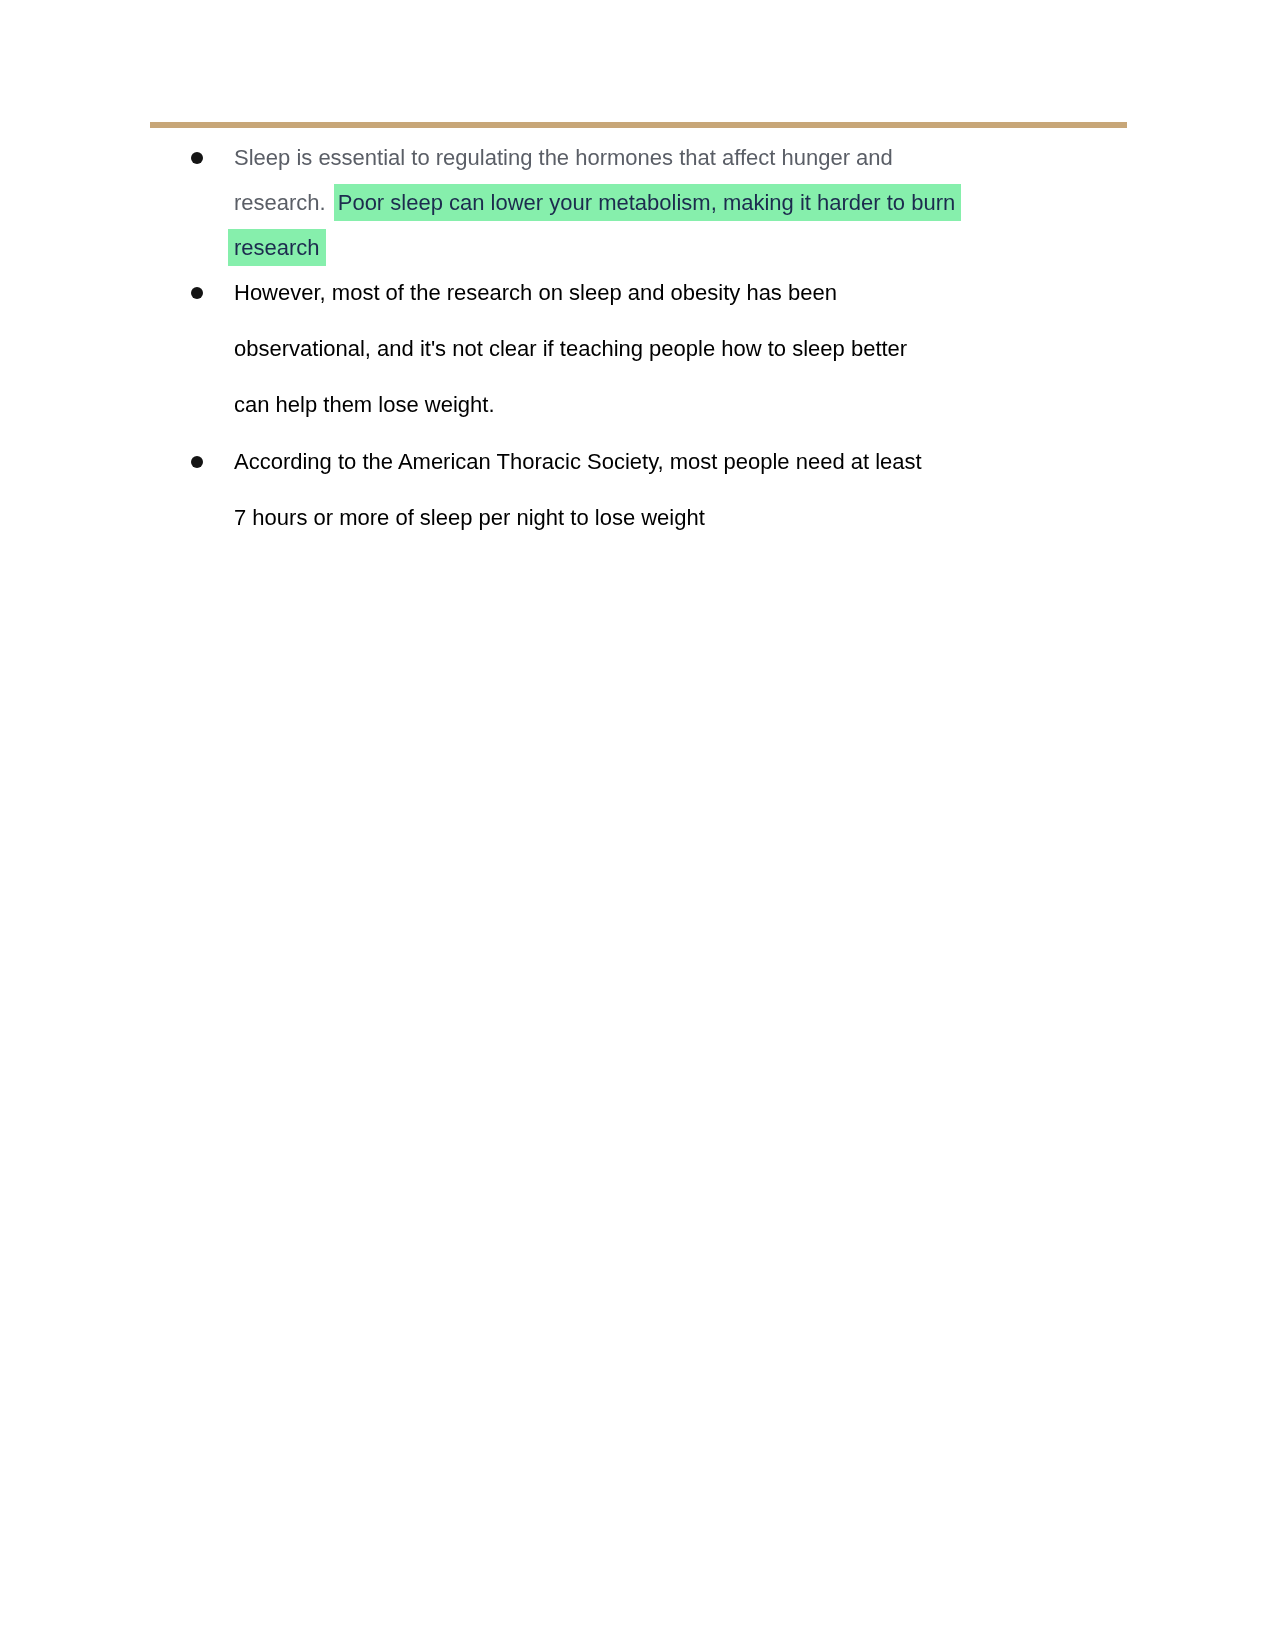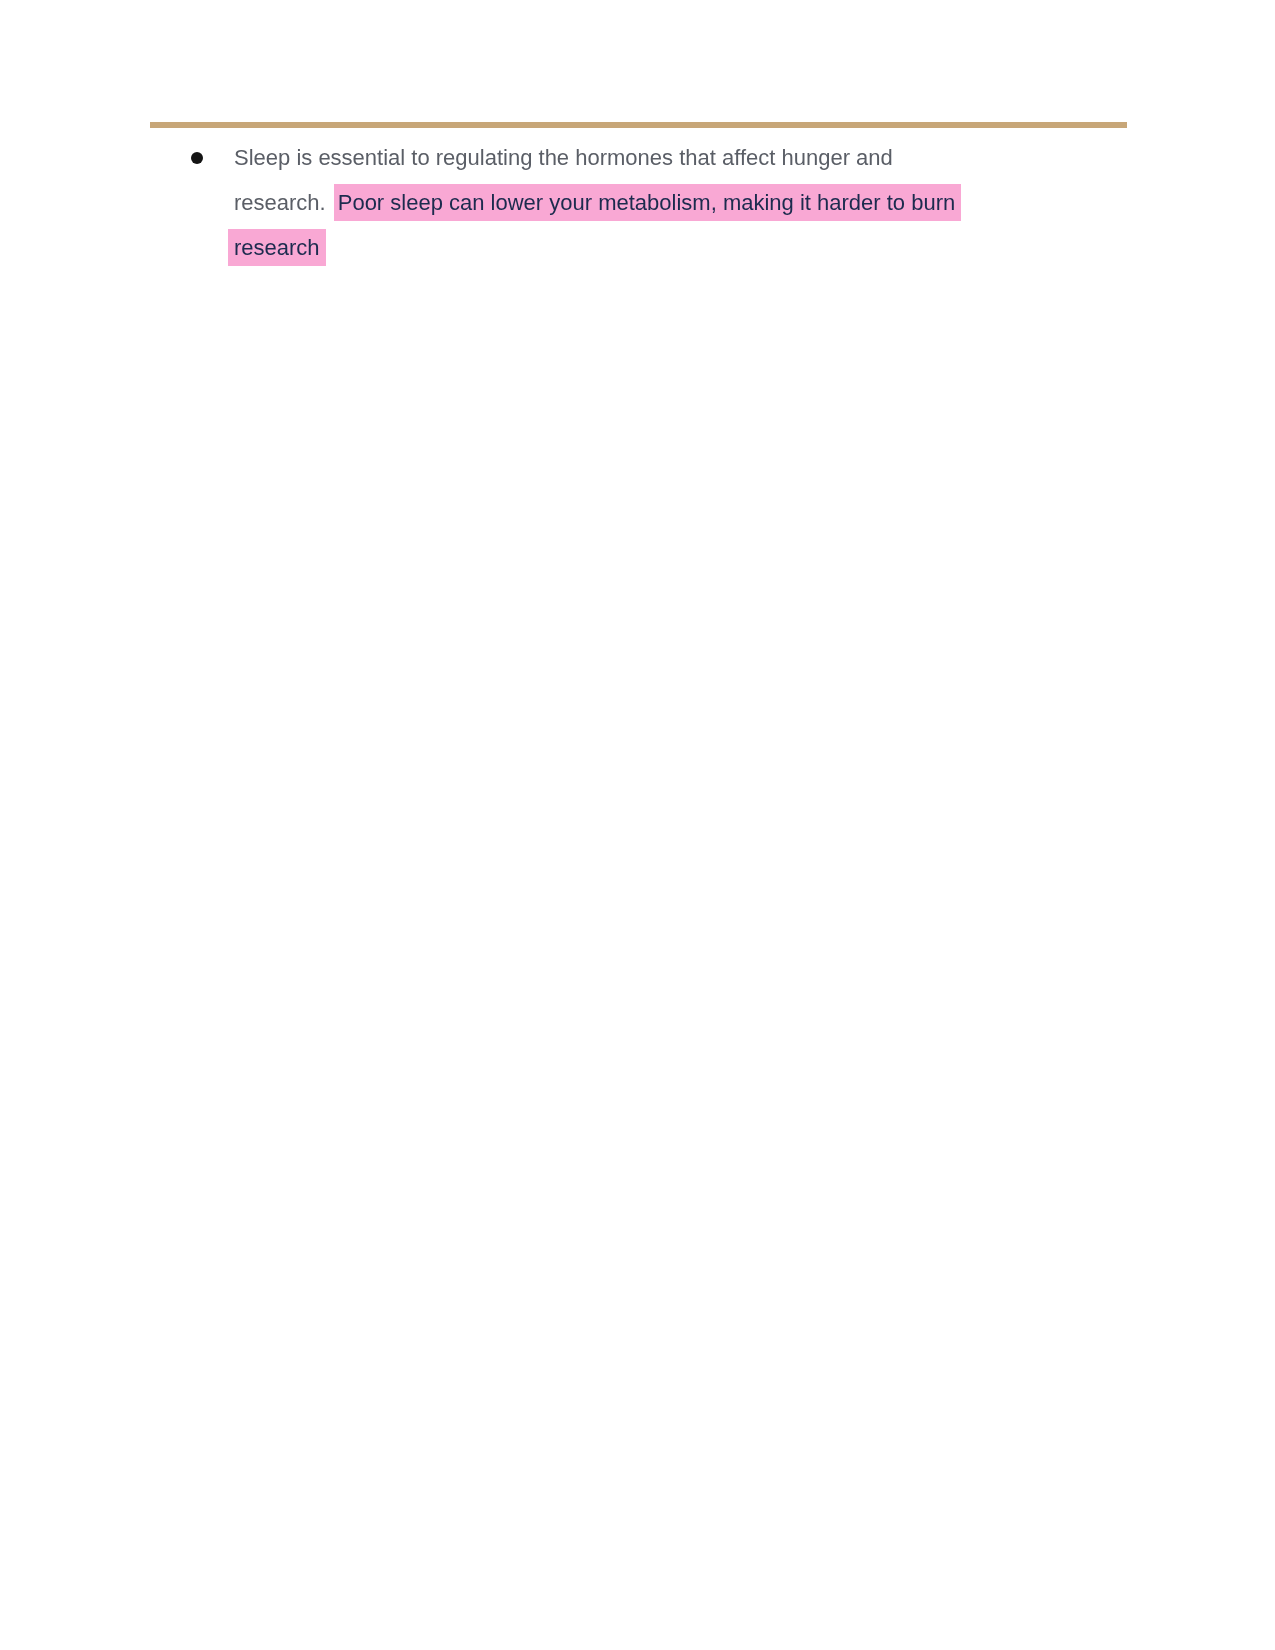--- a/index.html
+++ b/index.html
@@ -52,21 +52,21 @@
     white-space: nowrap;
   }
   .b1 { color: #5A5E66; }
   .b1 .line { line-height: 45px; }
   .b2, .b3 { color: #000000; }
   .b2 .line, .b3 .line { line-height: 56px; }
   .b2 { margin-top: -5px; }
   .b3 { margin-top: 1px; }
 
   .hl {
-    background: #f9a8d4;
+    background: #86efac;
     color: #1C2B4E;
     padding: 6px 6px;
   }
   .hl-mid { margin-left: 8px; padding-left: 4px; }
   .hl-start { margin-left: -6px; }
 
   .page-num {
     position: absolute;
     left: 152px;
     top: 1537px;
@@ -87,21 +87,32 @@
 
   <div class="content">
 
     <div class="bullet b1">
       <span class="marker"></span>
       <div class="line">Sleep is essential to regulating the hormones that affect hunger and</div>
       <div class="line"><span>research.</span><span class="hl hl-mid">Poor sleep can lower your metabolism, making it harder to burn</span></div>
       <div class="line"><span class="hl hl-start">research</span></div>
     </div>
 
+    <div class="bullet b2">
+      <span class="marker"></span>
+      <div class="line">However, most of the research on sleep and obesity has been</div>
+      <div class="line">observational, and it's not clear if teaching people how to sleep better</div>
+      <div class="line">can help them lose weight.</div>
+    </div>
 
+    <div class="bullet b3">
+      <span class="marker"></span>
+      <div class="line">According to the American Thoracic Society, most people need at least</div>
+      <div class="line">7 hours or more of sleep per night to lose weight</div>
+    </div>
 
   </div>
 
   <div class="rule rule-bottom"></div>
 
   <div class="page-num">7</div>
 
 </div>
 
 </body></html>

